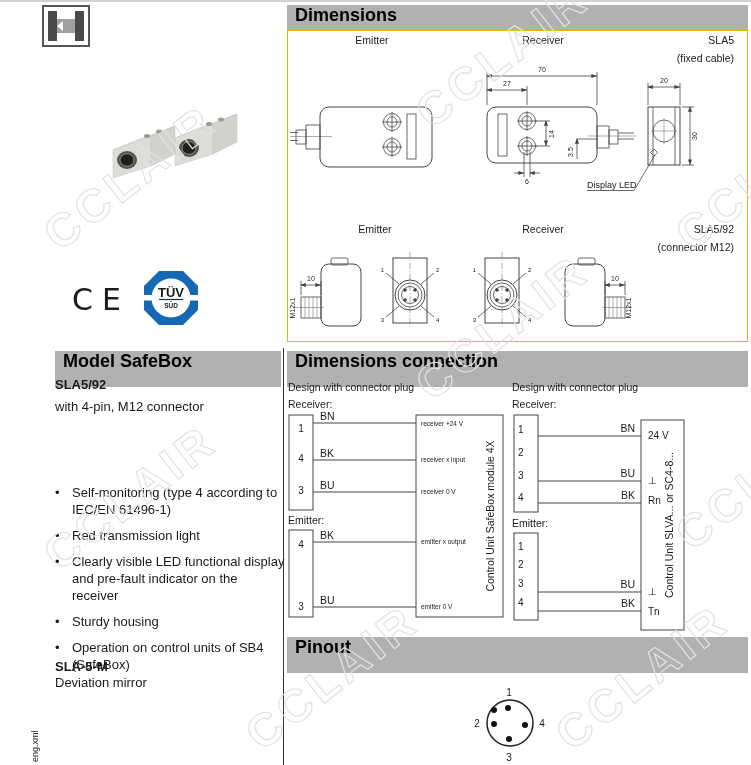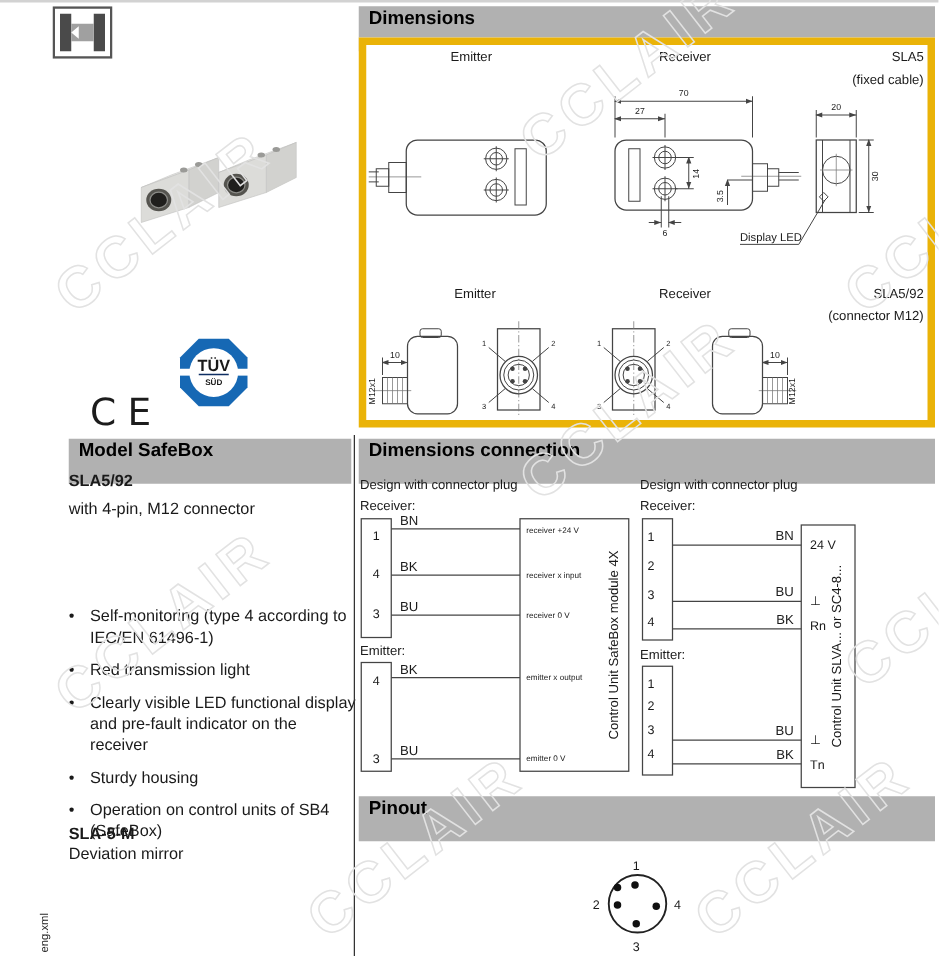--- a/index.html
+++ b/index.html
@@ -8,37 +8,37 @@
     --line:#444444;
   }
   html,body{margin:0;padding:0;background:#fff;}
   .page{position:relative;width:751px;height:765px;background:#fff;overflow:hidden;
         font-family:"Liberation Sans","DejaVu Sans",sans-serif;color:#1a1a1a;}
   .top-rule{position:absolute;left:0;top:0;width:751px;height:2px;background:#d2d2d2;}
   .wm{position:absolute;font-size:46px;font-weight:bold;letter-spacing:5px;
       color:rgba(255,255,255,0);-webkit-text-stroke:1.2px #e2e2e2;
       transform:rotate(-38deg);pointer-events:none;z-index:3;}
   .sec-h{position:absolute;background:var(--section-header-bg);color:#000;
-         font-size:15px;font-weight:bold;height:36px;line-height:20px;
+         font-size:18px;font-weight:bold;height:36px;line-height:20px;
          padding-left:8px;box-sizing:border-box;z-index:2;}
   .left-h{left:55px;width:226px;}
   .right-h{left:287px;width:461px;}
   .txt{position:absolute;font-size:13px;z-index:2;}
   .b{font-weight:bold;}
   .feat-list{position:absolute;left:55px;top:484px;width:230px;z-index:2;}
   .feat{display:flex;margin-bottom:9px;font-size:13px;line-height:17px;}
   .feat .bullet{width:17px;flex:0 0 17px;}
   .dims-box{position:absolute;left:287px;top:30px;width:461px;height:312px;
-            border:6px solid #eab308;box-sizing:border-box;z-index:2;background:#fff;}
+            border:1px solid #eab308;box-sizing:border-box;z-index:2;background:#fff;}
   .abs-svg{position:absolute;z-index:2;}
   .vdiv{position:absolute;left:283px;top:348px;width:1px;height:417px;background:#333;z-index:2;}
   .side-label{position:absolute;left:30px;top:762px;transform:rotate(-90deg);
               transform-origin:0 0;font-size:9px;color:#222;z-index:2;}
   .ce{position:absolute;left:72px;top:282px;font-size:30px;letter-spacing:9px;
-      color:#1c1c1c;font-family:"DejaVu Sans",sans-serif;z-index:2;margin-top:31px;}
+      color:#1c1c1c;font-family:"DejaVu Sans",sans-serif;z-index:2;}
   
   text{font-family:"Liberation Sans","DejaVu Sans",sans-serif;fill:#1a1a1a;}
   .t-lab{font-size:10.5px;}
   .t-dim{font-size:7px;}
   .t-pin{font-size:6px;}
   .t-el{font-size:10.5px;}
   .t-el-pin{font-size:10px;}
   .t-sig{font-size:6.5px;}
   .t-unit{font-size:10.5px;}
   .t-term{font-size:10px;}

